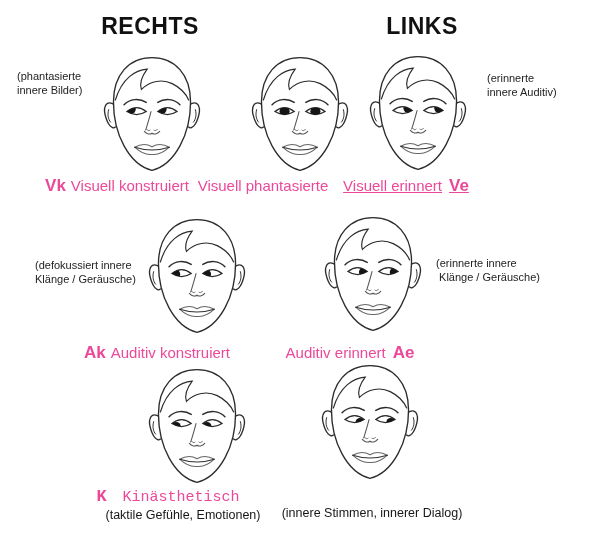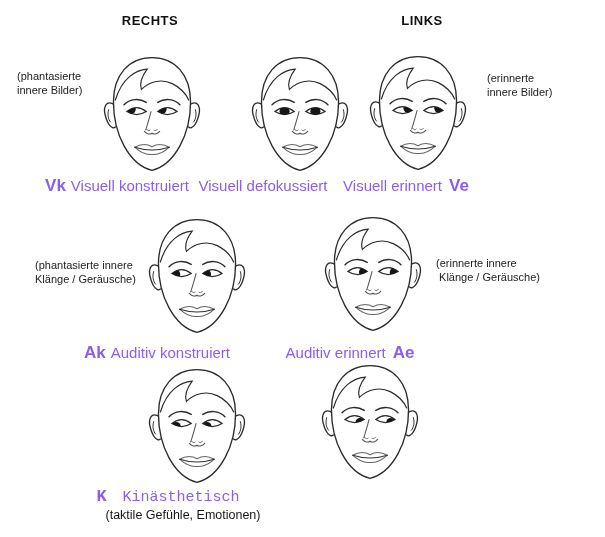--- a/index.html
+++ b/index.html
@@ -10,21 +10,21 @@
   }
   .canvas{
     position:relative;
     width:605px;height:537px;
     background:#fff;
     overflow:hidden;
   }
   .col-header{
     position:absolute;
     transform:translateX(-50%);
-    font-size:13px;
+    font-size:23px;
     font-weight:bold;
     letter-spacing:.5px;
     white-space:nowrap;
   }
   .face{
     position:absolute;
     width:106px;height:127px;
   }
   .face svg{width:100%;height:100%;display:block;}
   .annotation{
@@ -32,21 +32,21 @@
     font-size:11px;
     line-height:1.3;
     color:#222;
     white-space:pre;
   }
   .caption{
     position:absolute;
     transform:translateX(-50%);
     font-size:15px;
     white-space:nowrap;
-    color:#8b5cf6;
+    color:#ec4899;
   }
   .caption .abbr{
     font-size:17px;
     font-weight:bold;
   }
   .abbr.lead{margin-right:5px;}
   .abbr.trail{margin-left:7px;}
   .abbr.gap-lead{margin-right:16px;}
   .abbr.gap-trail{margin-left:13px;}
   .subcaption{
@@ -61,22 +61,22 @@
 <body>
 
 <div class="canvas">
 
   <div class="col-header" style="left:150px;top:13px;">RECHTS</div>
   <div class="col-header" style="left:422px;top:13px;">LINKS</div>
 
   <div class="annotation" style="left:17px;top:69px;">(phantasierte
 innere Bilder)</div>
   <div class="annotation" style="left:487px;top:71px;">(erinnerte
-innere Bilder)</div>
-  <div class="annotation" style="left:35px;top:258px;">(phantasierte innere
+innere Auditiv)</div>
+  <div class="annotation" style="left:35px;top:258px;">(defokussiert innere
 Klänge / Geräusche)</div>
   <div class="annotation" style="left:436px;top:256px;">(erinnerte innere
  Klänge / Geräusche)</div>
 
   <div class="face" style="left:99px;top:50px;">
   <svg viewBox="0 0 110 130" xmlns="http://www.w3.org/2000/svg">
     <defs>
       <clipPath id="eyeL-vk">
             <path d="M29,63 Q39,55 49,63 Q39,69.5 29,63 Z"></path>
           </clipPath>
@@ -310,32 +310,33 @@
       <path d="M37,100 C43,96.5 50,96.5 55,99.5 C60,96.5 67,96.5 73,100 C66,106.5 59,108 55,107.5 C51,108 44,106.5 37,100 Z" fill="#fff" stroke="#666"></path>
       <path d="M37,100 C48,103.5 62,103.5 73,100" stroke="#333" stroke-width="1.2"></path>
     </g>
   </svg>
     </div>
 
   <div class="caption" style="left:117px;top:176px;">
     <b class="abbr lead">Vk</b><span>Visuell konstruiert</span>
   </div>
   <div class="caption" style="left:263px;top:177px;">
-    <span>Visuell defokussiert</span>
-  </div>
-  <div class="caption" style="left:406px;top:176px;">
+    <span>Visuell phantasierte</span>
+  </div>
+  <div class="caption" style="left:406px;top:176px;text-decoration:underline;">
     <span>Visuell erinnert</span><b class="abbr trail">Ve</b>
   </div>
 
   <div class="caption" style="left:157px;top:343px;">
     <b class="abbr lead">Ak</b><span>Auditiv konstruiert</span>
   </div>
   <div class="caption" style="left:350px;top:343px;">
     <span>Auditiv erinnert</span><b class="abbr trail">Ae</b>
   </div>
 
   <div class="caption" style="left:168px;top:487px;font-family:Liberation Mono, monospace;">
     <b class="abbr gap-lead">K</b><span>Kinästhetisch</span>
   </div>
   <div class="subcaption" style="left:163px;top:508px;padding-left:40px;">(taktile Gefühle, Emotionen)</div>
 
+  <div class="subcaption" style="left:372px;top:506px;">(innere Stimmen, innerer Dialog)</div>
 
 </div>
 
 </body></html>

